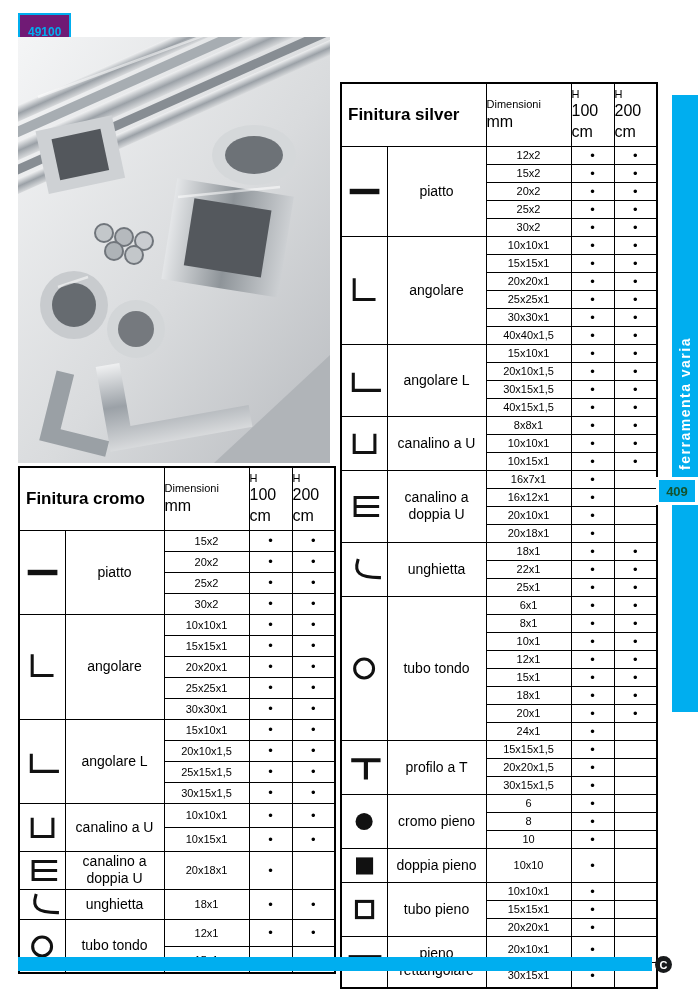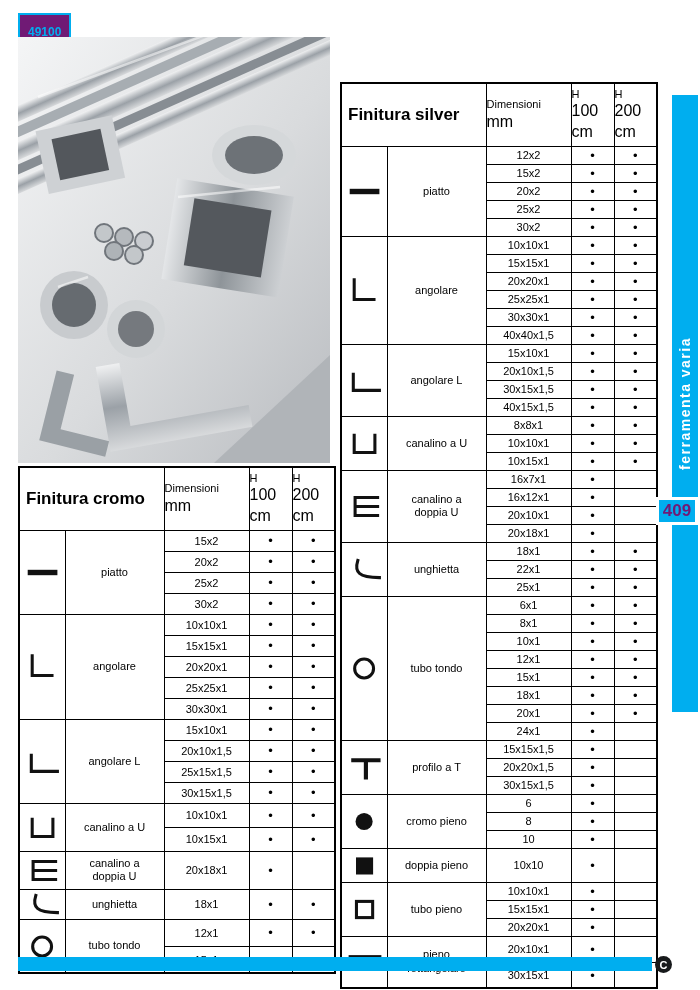--- a/index.html
+++ b/index.html
@@ -22,43 +22,43 @@
   
   .data-table{ position:absolute; border-collapse:collapse; background:#fff; table-layout:fixed; border:2px solid #000; }
   #t-cromo{ left:18px; top:466px; width:313px; }
   #t-silver{ left:340px; top:82px; width:316px; }
   .data-table th,.data-table td{ border:1px solid #000; }
   .c-icon{ width:46px; } .c-label{ width:99px; } .c-dim{ width:85px; } .c-h{ width:43px; }
   .th-title{ font-size:17px; font-weight:bold; text-align:left; padding:4px 6px; vertical-align:middle; }
   .th-col{ font-size:11px; font-weight:normal; text-align:left; padding:3px 0; line-height:1.3; vertical-align:middle; }
   .th-col .sub{ font-size:16px; }
   .icon-cell{ border-right:none; text-align:left; padding-left:5px; vertical-align:middle; }
-  .label-cell{ border-left:none; font-size:11px; text-align:center; vertical-align:middle; padding:0 8px; line-height:1.25; }
+  .label-cell{ border-left:none; font-size:14px; text-align:center; vertical-align:middle; padding:0 8px; line-height:1.25; }
   .dim-cell{ font-size:11px; text-align:center; vertical-align:middle; }
   .dot-cell{ font-size:13px; text-align:center; vertical-align:middle; line-height:1; }
   #t-silver tbody tr{ height:18px; }
   #t-silver tr.g-quadro-pieno{ height:34px; }
   #t-silver tr.g-tubo-rettangolare{ height:26px; }
   #t-cromo tbody tr{ height:21px; }
   #t-cromo tr.g-canalino-a-u{ height:24px; }
   #t-cromo tr.g-canalino-a-doppia-u{ height:38px; }
   #t-cromo tr.g-unghietta{ height:28px; }
   #t-cromo tr.g-tubo-tondo{ height:27px; }
   .icon-cell svg{ display:block; }
   .s{ fill:none; stroke:#111; stroke-width:3.4; stroke-linecap:square; }
   .s2{ fill:none; stroke:#111; stroke-width:4.6; stroke-linecap:square; }
 
   
   .side-bar{ position:absolute; left:672px; top:95px; width:26px; height:617px; background:var(--cyan);
              display:flex; align-items:center; justify-content:center; }
   .side-bar span{ writing-mode:vertical-rl; transform:rotate(180deg); color:#fff; font-weight:bold; font-size:14px;
                   letter-spacing:1.5px; white-space:nowrap; }
   .page-badge{ position:absolute; left:656px; top:477px; width:42px; height:28px; background:var(--cyan);
-               border:3px solid #fff; color:#701a75; font-weight:bold; font-size:17px; display:flex;
-               align-items:center; justify-content:center; z-index:2;margin-top:20px; }
+               border:3px solid #fff; color:#14532d; font-weight:bold; font-size:13px; display:flex;
+               align-items:center; justify-content:center; z-index:2; }
   .bottom-bar{ position:absolute; left:18px; top:957px; width:634px; height:14px; background:var(--cyan); }
   .logo-mark{ position:absolute; left:655px; top:956px; width:17px; height:17px; border-radius:50%; background:#17191b;
               color:#fff; font-size:11px; font-weight:bold; display:flex; align-items:center; justify-content:center; }
 </style>
 </head>
 <body>
 
 <div class="page">
 
   <div class="header-bar">

